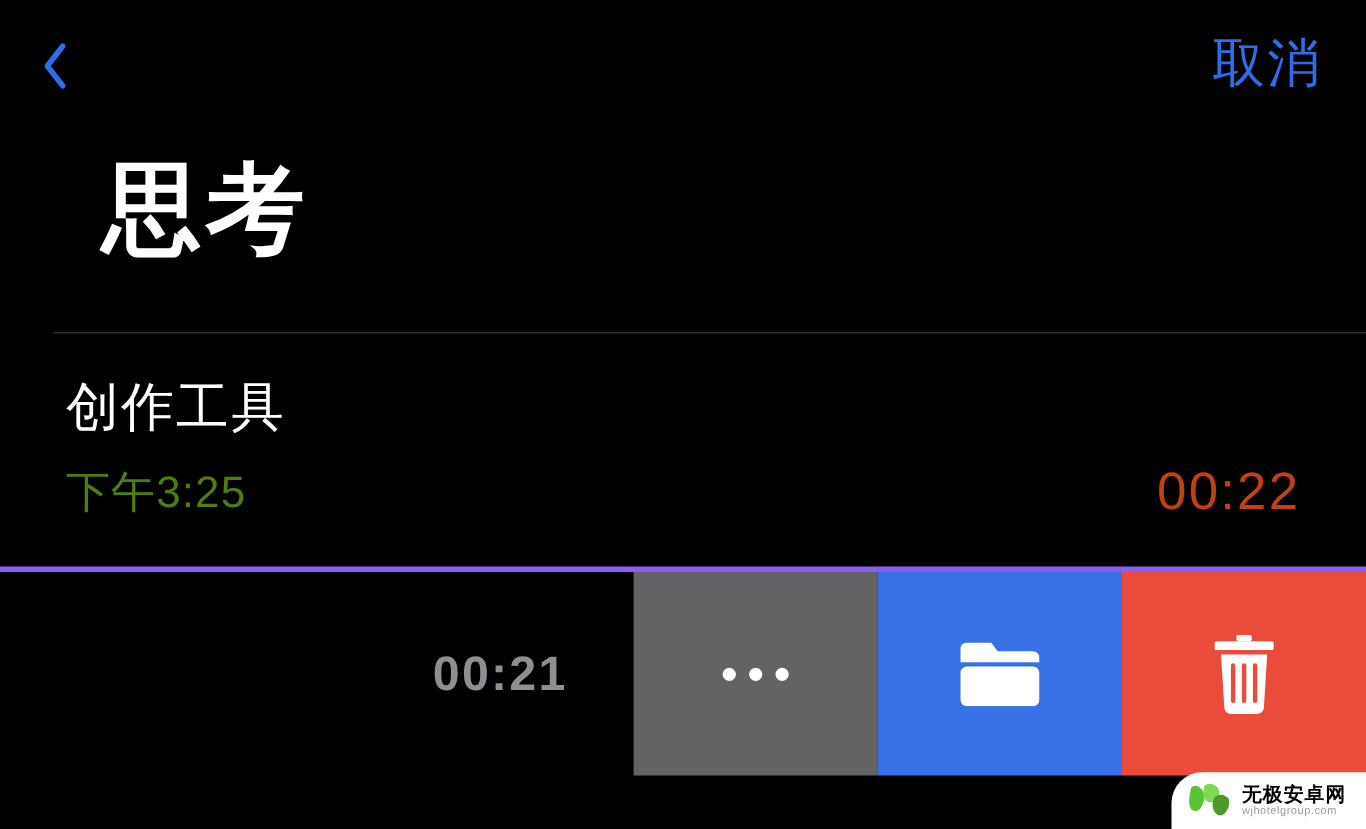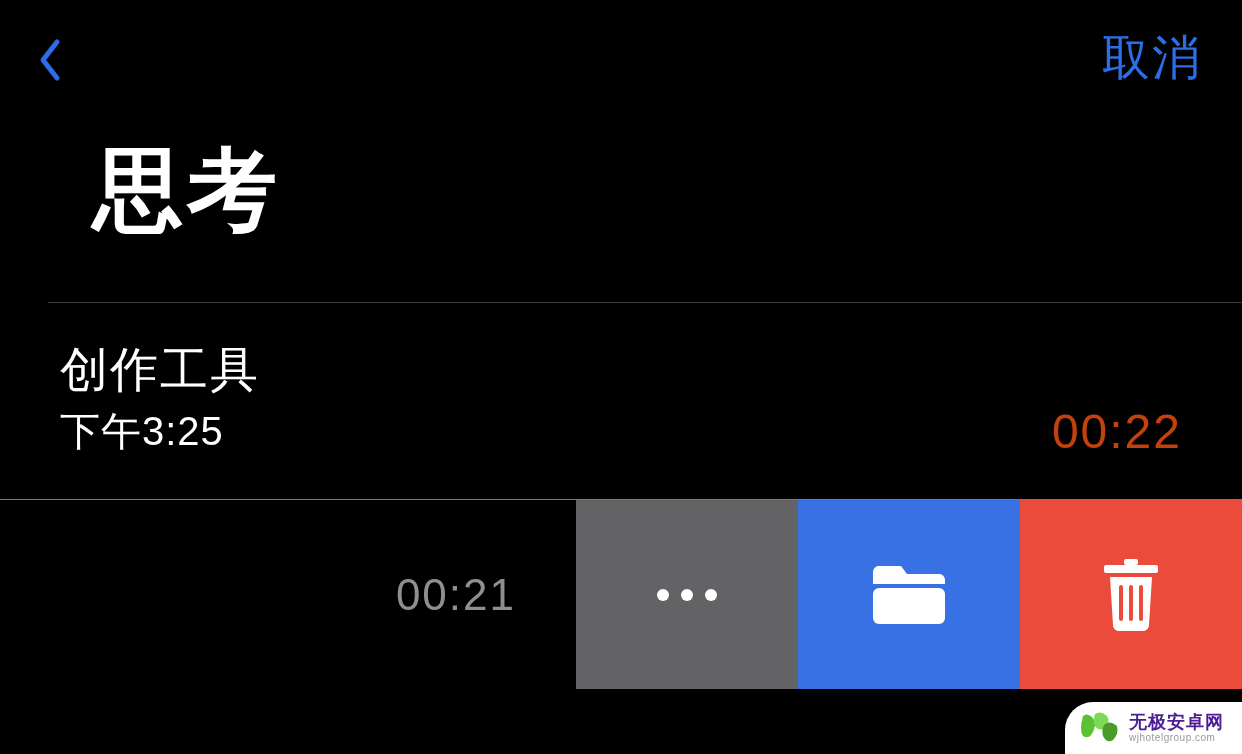--- a/index.html
+++ b/index.html
@@ -53,46 +53,47 @@
     }
     .divider {
       height: 1px;
       background: #3a3a3c;
       margin-left: 48px;
     }
     .recording-item {
       padding: 35px 60px 40px 60px;
       display: flex;
       flex-direction: column;
-      gap: 2px;
+      gap: 18px;
     }
     .recording-title {
       font-size: 48px;
       font-weight: 400;
       letter-spacing: 2px;
     }
     .recording-meta {
       display: flex;
       justify-content: space-between;
       align-items: center;
     }
     .recording-time {
       font-size: 40px;
-      color: #ffffff;
+      color: #4d7c0f;
       letter-spacing: 1px;
     }
     .recording-duration {
       font-size: 48px;
       color: #c2410c;
       letter-spacing: 2px;
     }
     .swipe-actions-row {
       display: flex;
       height: 190px;
-      border-top: 1px solid #8b5cf6;
+      border-top: 5px solid #8b5cf6;
+      font-weight: bold;
     }
     .duration-cell {
       flex: 1;
       display: flex;
       align-items: center;
       justify-content: flex-end;
       padding-right: 60px;
     }
     .duration-text {
       font-size: 44px;
@@ -147,21 +148,21 @@
     .watermark-logo {
       width: 40px;
       height: 36px;
     }
     .watermark-text {
       display: flex;
       flex-direction: column;
       line-height: 1.1;
     }
     .watermark-name {
-      color: #4c1d95;
+      color: #000000;
       font-size: 18px;
       font-weight: 600;
       letter-spacing: 1px;
     }
     .watermark-url {
       color: #999;
       font-size: 10px;
       letter-spacing: 0.5px;
     }
   </style>

